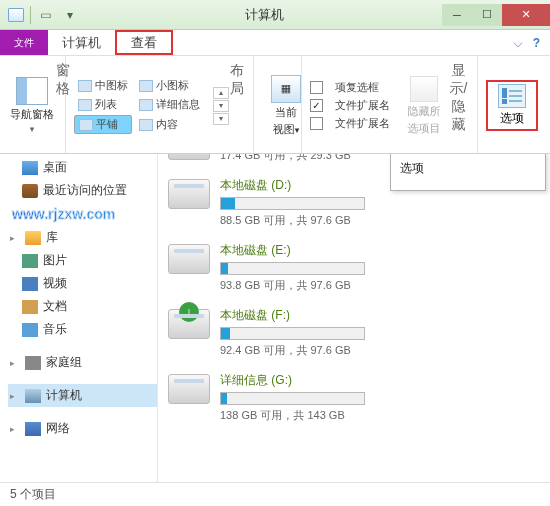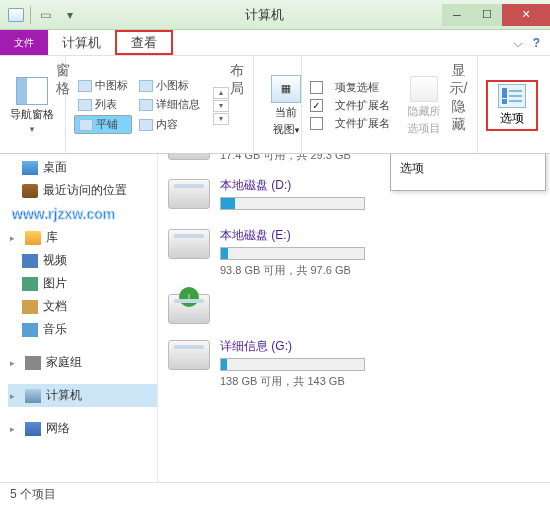--- a/index.html
+++ b/index.html
@@ -63,21 +63,21 @@
 .si-home { background: #888; }
 .si-computer { background: linear-gradient(#b0d0e8,#6a90b0); }
 .si-network { background: linear-gradient(#5a8ad0,#3a6ab0); }
 .main { flex: 1; padding: 0 6px 0 10px; overflow: hidden; position: relative; }
 .drive { margin-bottom: 14px; }
 .drive-row { display: flex; align-items: flex-start; gap: 10px; }
 .drive-icon { width: 42px; height: 30px; background: linear-gradient(#f8f8f8,#d0d0d0); border: 1px solid #bbb; border-radius: 3px; position: relative; margin-top: 2px; }
 .drive-icon::after { content: ''; position: absolute; left: 5px; right: 5px; top: 4px; height: 4px; background: #c8d8e8; border-radius: 1px; }
 .drive-icon.dl::before { content: '↓'; position: absolute; left: 10px; top: -8px; width: 20px; height: 20px; background: #3aa040; color: #fff; border-radius: 50%; display: flex; align-items: center; justify-content: center; font-size: 14px; font-weight: bold; }
 .drive-info { flex: 1; }
-.drive-name { font-size: 12px; color: #4c1d95; margin-bottom: 3px; }
+.drive-name { font-size: 12px; color: #4d7c0f; margin-bottom: 3px; }
 .drive-bar { width: 145px; height: 13px; border: 1px solid #b8b8b8; background: #f0f0f0; margin-bottom: 3px; }
 .drive-fill { height: 100%; background: #26a0da; }
 .drive-stat { font-size: 11px; color: #666; }
 .tooltip { position: absolute; right: 4px; top: -2px; width: 156px; background: #fff; border: 1px solid #b0b0b0; padding: 7px 9px; box-shadow: 2px 2px 4px rgba(0,0,0,0.15); }
 .tt-title { font-size: 12px; color: #222; margin-bottom: 6px; }
 .tt-body { font-size: 11px; color: #555; line-height: 1.5; }
 .statusbar { height: 24px; border-top: 1px solid #e0e0e0; display: flex; align-items: center; padding: 0 10px; color: #555; font-size: 12px; }
 </style>
 </head>
 <body>
@@ -230,26 +230,26 @@
         <div class="si si-recent"></div>
         <span>最近访问的位置</span>
       </div>
     <div class="sb-watermark">www.rjzxw.com</div>
     <div class="sb-item sb-root">
         <span class="chev">▸</span>
         <div class="si si-lib"></div>
         <span>库</span>
       </div>
     <div class="sb-item">
+        <div class="si si-pic"></div>
+        <span>图片</span>
+      </div>
+    <div class="sb-item">
         <div class="si si-video"></div>
         <span>视频</span>
-      </div>
-    <div class="sb-item">
-        <div class="si si-pic"></div>
-        <span>图片</span>
       </div>
     <div class="sb-item">
         <div class="si si-doc"></div>
         <span>文档</span>
       </div>
     <div class="sb-item">
         <div class="si si-music"></div>
         <span>音乐</span>
       </div>
     <div class="sb-sep"></div>
@@ -287,40 +287,48 @@
     </div>
 
     <div class="drive">
       <div class="drive-row">
         <div class="drive-icon"></div>
         <div class="drive-info">
           <div class="drive-name">本地磁盘 (D:)</div>
           <div class="drive-bar">
               <div class="drive-fill" style="width:10%;"></div>
             </div>
+          <div class="drive-stat">88.5 GB 可用，共 97.6 GB</div>
         </div>
       </div>
     </div>
 
     <div class="drive">
       <div class="drive-row">
         <div class="drive-icon"></div>
         <div class="drive-info">
           <div class="drive-name">本地磁盘 (E:)</div>
           <div class="drive-bar">
               <div class="drive-fill" style="width:5%;"></div>
             </div>
           <div class="drive-stat">93.8 GB 可用，共 97.6 GB</div>
         </div>
       </div>
     </div>
 
     <div class="drive">
       <div class="drive-row">
         <div class="drive-icon dl"></div>
+        <div class="drive-info">
+          <div class="drive-name">本地磁盘 (F:)</div>
+          <div class="drive-bar">
+              <div class="drive-fill" style="width:6%;"></div>
+            </div>
+          <div class="drive-stat">92.4 GB 可用，共 97.6 GB</div>
+        </div>
       </div>
     </div>
 
     <div class="drive">
       <div class="drive-row">
         <div class="drive-icon"></div>
         <div class="drive-info">
           <div class="drive-name">详细信息 (G:)</div>
           <div class="drive-bar">
               <div class="drive-fill" style="width:4%;"></div>

